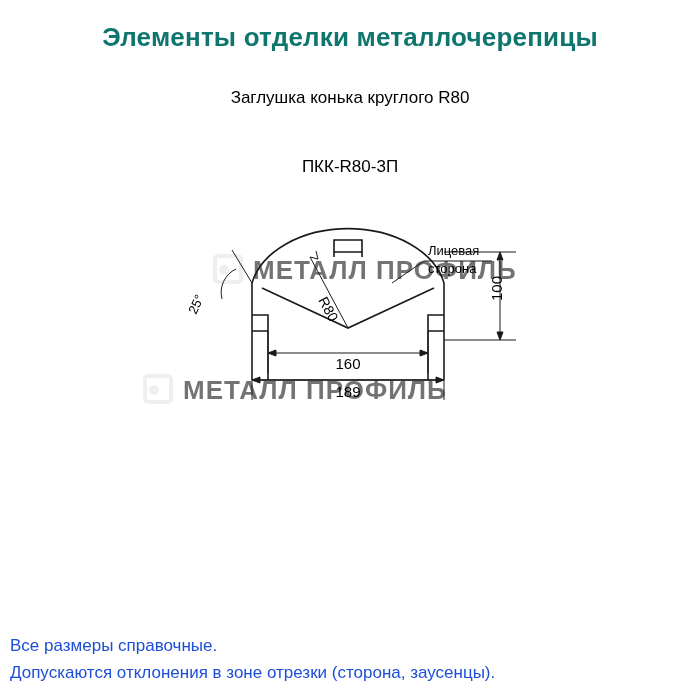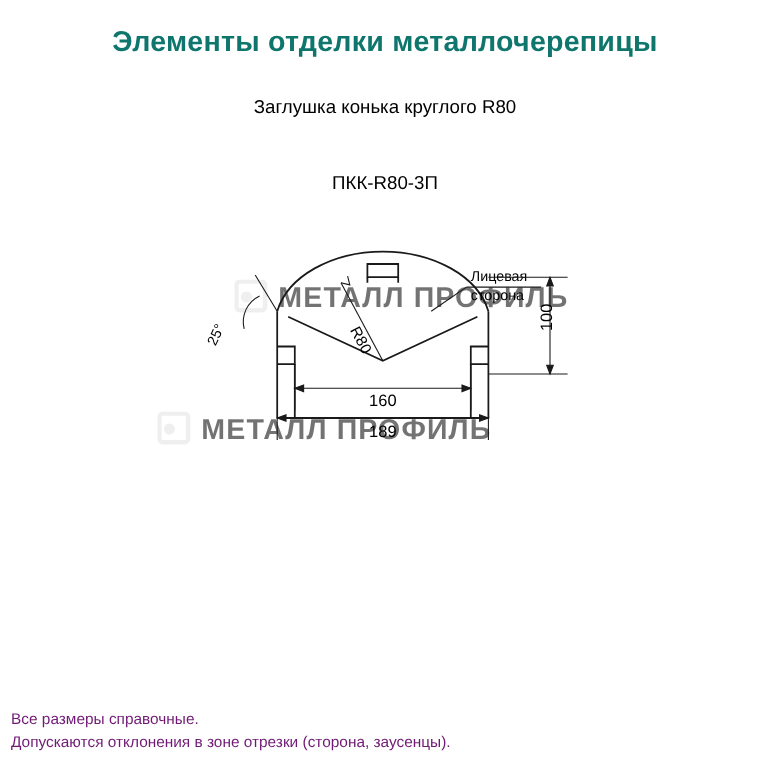--- a/index.html
+++ b/index.html
@@ -62,23 +62,23 @@
     top: 195px;
     left: 0;
     width: 580px;
     height: 260px;
     pointer-events: none;
   }
   .footnotes {
     position: absolute;
     left: 10px;
     bottom: 14px;
-    font-size: 14px;
+    font-size: 17px;
     line-height: 1.55;
-    color: #701a75;
+    color: #1d4ed8;
   }
   .footnotes div { white-space: nowrap; }
   svg text {
     font-family: "Liberation Sans", sans-serif;
     fill: #000000;
   }
 </style>
 </head>
 <body>
 

